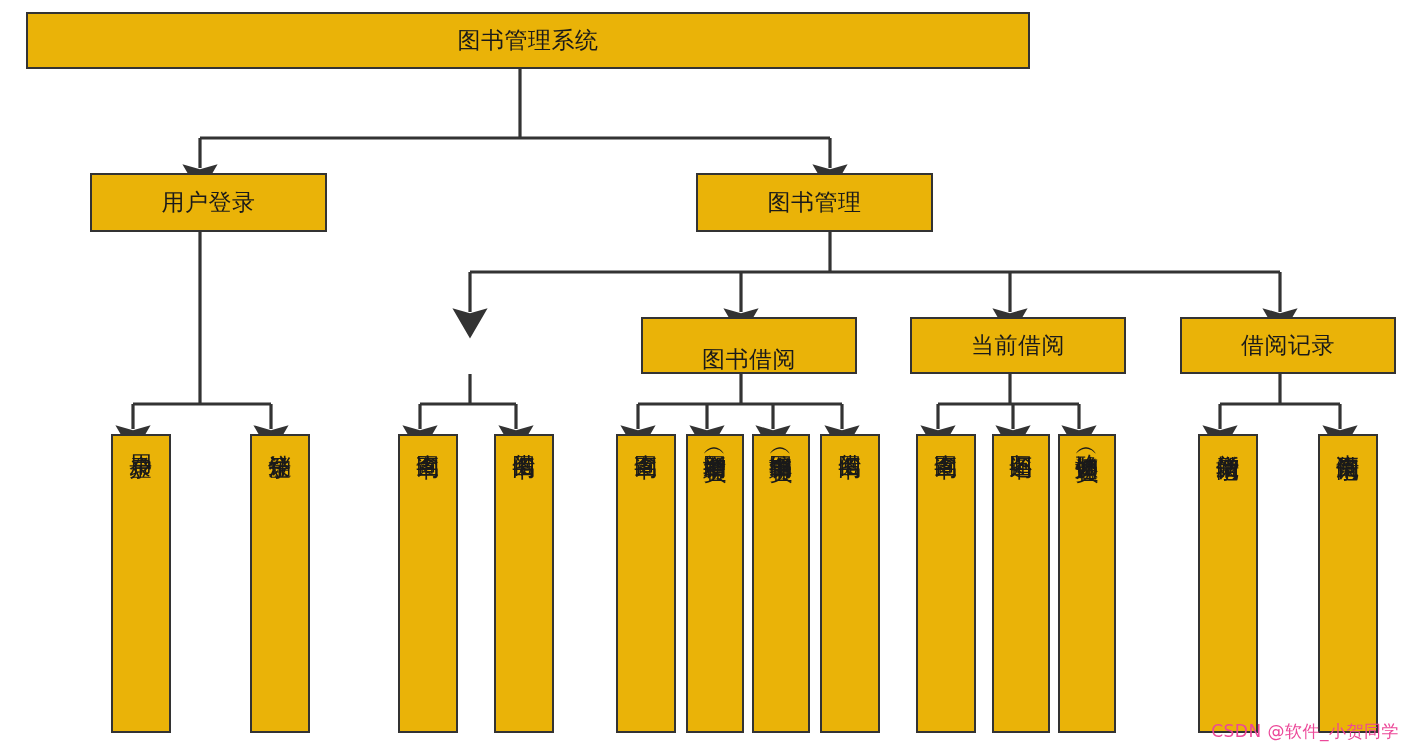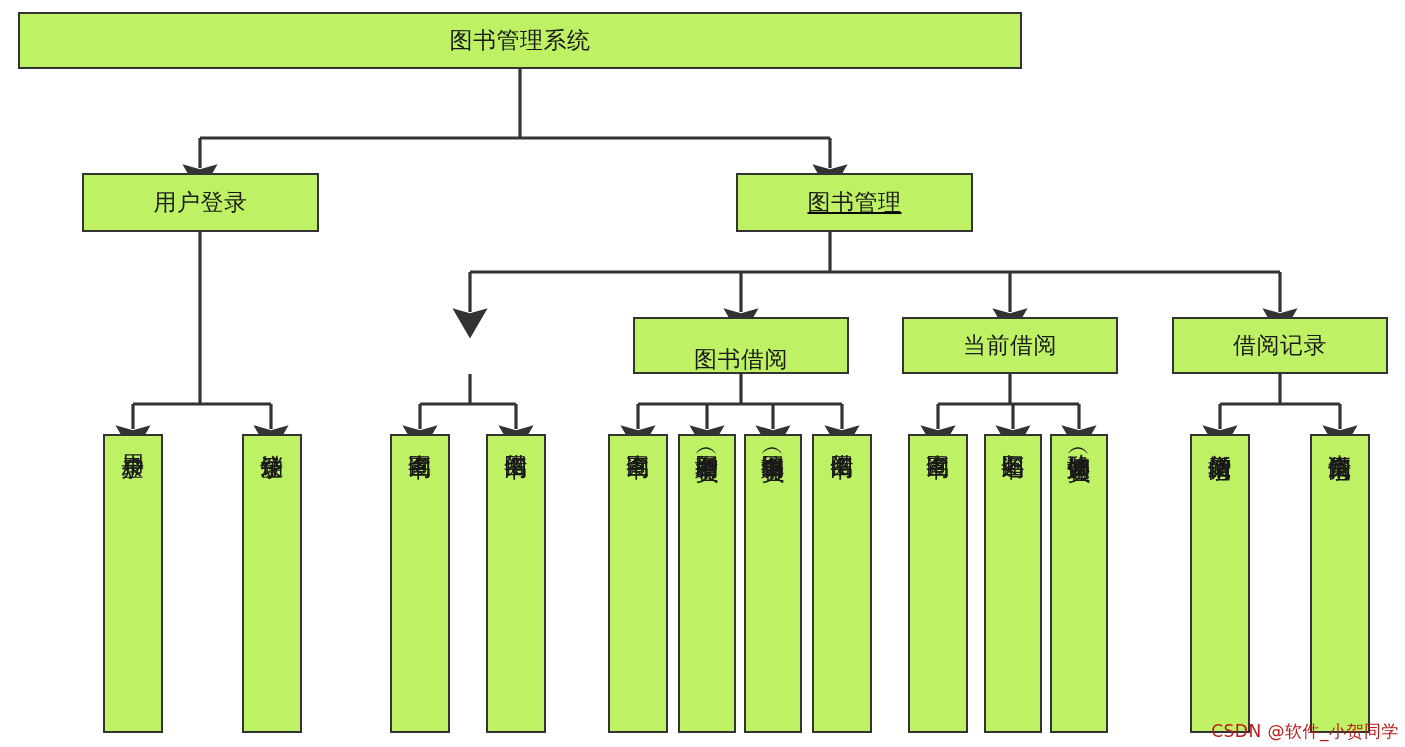--- a/index.html
+++ b/index.html
@@ -23,26 +23,27 @@
     position: absolute;
     left: 0;
     top: 0;
     width: 1405px;
     height: 747px;
     pointer-events: none;
   }
   .node {
     position: absolute;
     box-sizing: border-box;
-    background: #bef264;
+    background: #eab308;
     border: 2.5px solid #333333;
     display: flex;
     align-items: center;
     justify-content: center;
     z-index: 2;
+    margin-left: 8px;
   }
   .node .label {
     font-size: 23px;
     line-height: 1.08;
     letter-spacing: 0.5px;
     color: #1a1a1a;
     white-space: nowrap;
   }
   .node.vertical {
     align-items: flex-start;
@@ -56,21 +57,21 @@
     font-size: 23px;
     line-height: 1.16;
     letter-spacing: 1px;
     white-space: nowrap;
   }
   .watermark {
     position: absolute;
     right: 6px;
     bottom: 4px;
     font-size: 17px;
-    color: #b91c1c;
+    color: #ec4899;
     letter-spacing: 0.5px;
     z-index: 5;
     white-space: nowrap;
   }
 </style>
 </head>
 <body>
 
 <div id="canvas">
 
@@ -124,21 +125,21 @@
     </g>
   </svg>
 
   <div class="node" style="left: 18px; top: 12px; width: 1004px; height: 57px;">
     <span class="label">图书管理系统</span>
   </div>
 
   <div class="node" style="left: 82px; top: 173px; width: 237px; height: 59px;">
     <span class="label">用户登录</span>
   </div>
-  <div class="node" style="left: 736px; top: 173px; width: 237px; height: 59px; text-decoration: underline;">
+  <div class="node" style="left: 688px; top: 173px; width: 237px; height: 59px;">
     <span class="label">图书管理</span>
   </div>
 
   <div class="node" style="left: 633px; top: 317px; width: 216px; height: 57px; align-items: flex-end;">
     <span class="label">图书借阅</span>
   </div>
   <div class="node" style="left: 1172px; top: 317px; width: 216px; height: 57px;">
     <span class="label">借阅记录</span>
   </div>
   <div class="node" style="left: 902px; top: 317px; width: 216px; height: 57px;">

